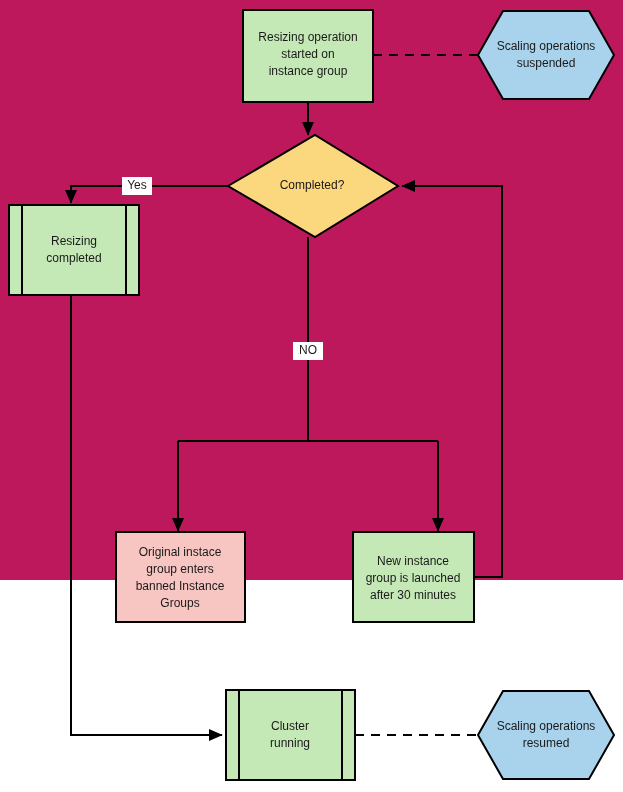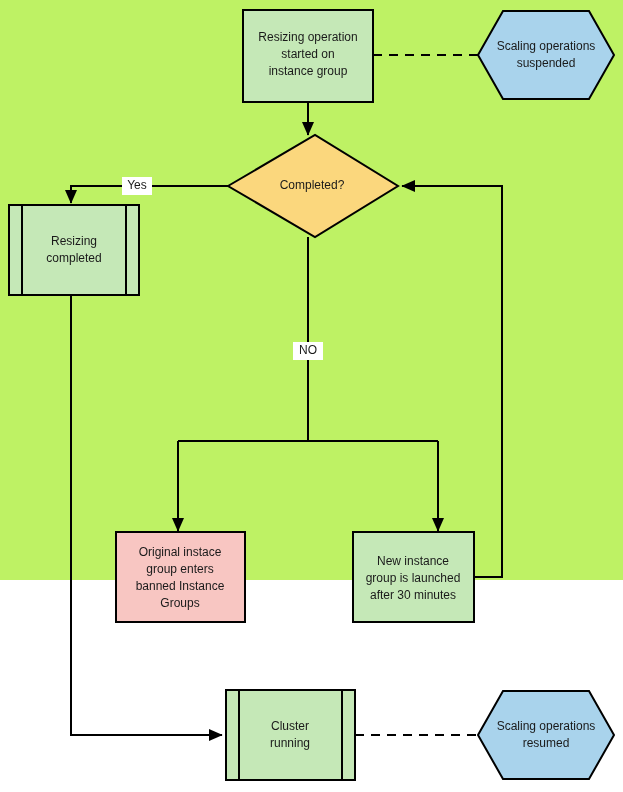--- a/index.html
+++ b/index.html
@@ -10,21 +10,21 @@
   body {
     width: 623px;
     height: 792px;
     overflow: hidden;
     font-family: "Liberation Sans", sans-serif;
   }
   #canvas {
     position: relative;
     width: 623px;
     height: 580px;
-    background: #bef264;
+    background: #be185d;
   }
   svg#diagram {
     position: absolute;
     top: 0;
     left: 0;
     width: 623px;
     height: 792px;
   }
   .node-shape {
     stroke: #000000;

